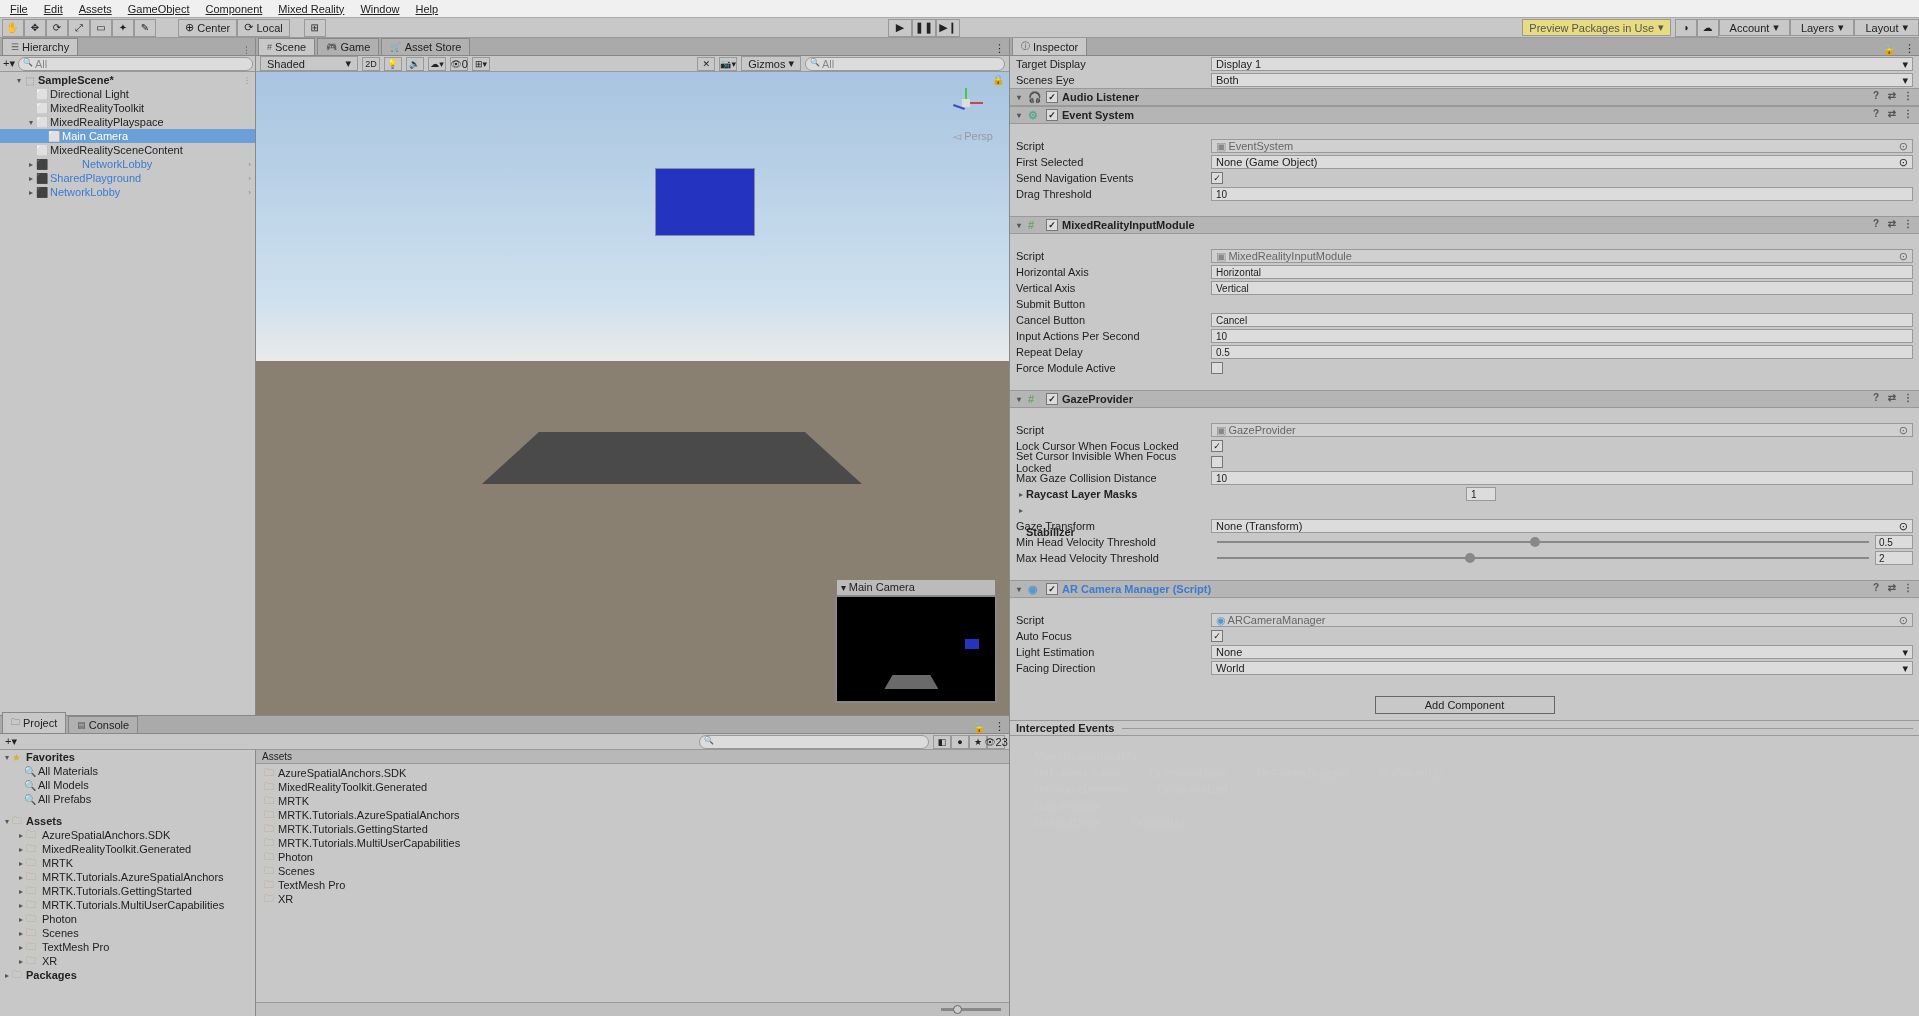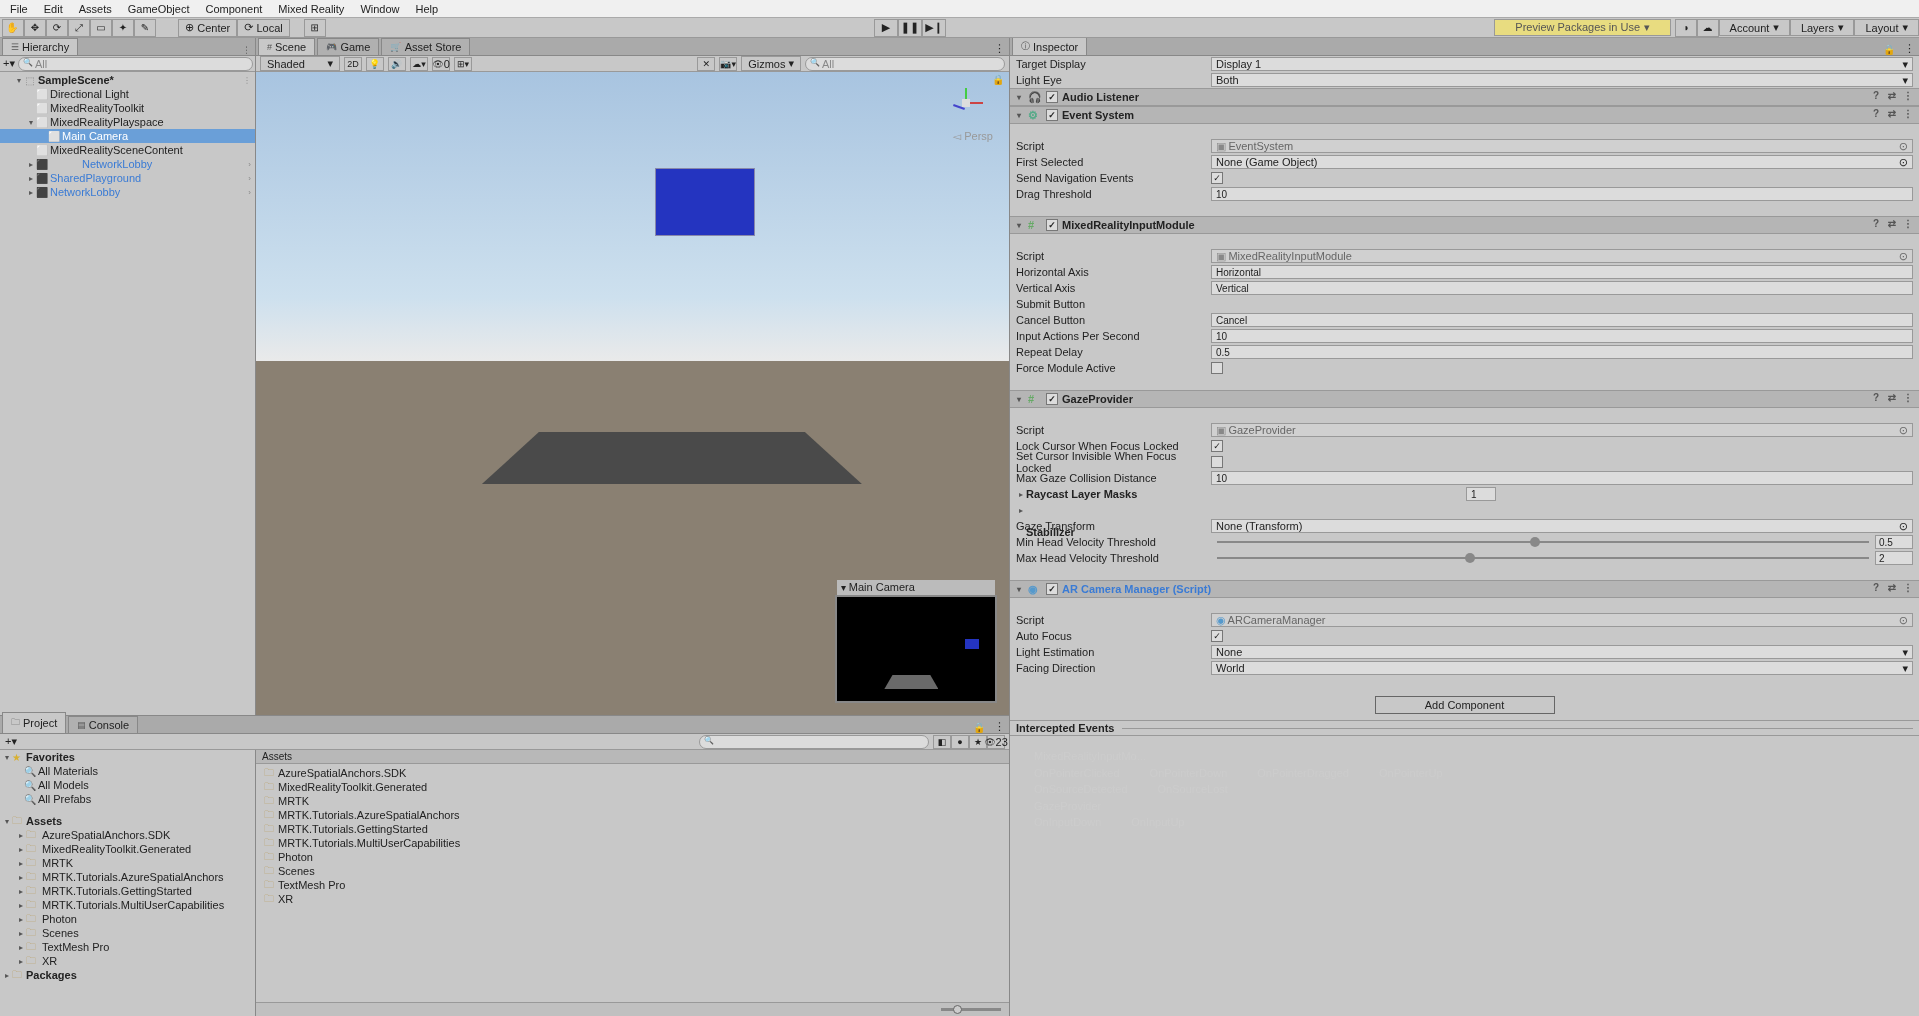--- a/index.html
+++ b/index.html
@@ -1,31 +1,31 @@
 <!DOCTYPE html>
 <html><head>
 <meta charset="utf-8">
 <style>
 * { box-sizing: border-box; margin: 0; padding: 0; font-family: Arial, sans-serif; font-size: 11px; }
 body { background: #c8c8c8; color: #222; overflow: hidden; user-select: none; }
 .app { width: 1919px; height: 1016px; display: flex; flex-direction: column; }
 
 
 .menu-bar { height: 18px; background: #f0f0f0; display: flex; align-items: center; padding: 0 2px; border-bottom: 1px solid #aaa; }
-.menu-item { padding: 0 8px; cursor: default; }
+.menu-item { padding: 0 8px; cursor: default; text-decoration: underline; }
 
 
 .toolbar { height: 20px; background: #c8c8c8; display: flex; align-items: center; border-bottom: 1px solid #999; }
 .tool-group { display: flex; gap: 0; padding: 0 2px; }
 .tool-btn { width: 22px; height: 18px; background: #c8c8c8; border: 1px solid #999; display: flex; align-items: center; justify-content: center; font-size: 10px; cursor: default; }
 .tool-label-btn { height: 18px; padding: 0 6px; background: #c8c8c8; border: 1px solid #999; display: flex; align-items: center; font-size: 10px; }
 .toolbar-spacer { flex: 1; }
 .play-group { display: flex; gap: 0; }
 .play-btn { width: 24px; height: 18px; background: #c8c8c8; border: 1px solid #999; display: flex; align-items: center; justify-content: center; }
-.pkg-badge { background: #e8dc80; color: #555; padding: 1px 20px; border: 1px solid #999; display:flex; align-items:flex-start; gap:4px; }
+.pkg-badge { background: #e8dc80; color: #555; padding: 1px 6px; border: 1px solid #999; display:flex; align-items:center; gap:4px; }
 .right-dropdown { padding: 1px 10px; background: #c8c8c8; border: 1px solid #999; display: flex; align-items: center; gap: 4px; }
 
 
 .main { flex: 1; display: flex; overflow: hidden; }
 .left-col { width: 1010px; display: flex; flex-direction: column; border-right: 1px solid #888; }
 .right-col { flex: 1; display: flex; flex-direction: column; background: #c8c8c8; }
 
 
 .upper-row { flex: 1; display: flex; overflow: hidden; border-bottom: 1px solid #888; }
 .hierarchy-panel { width: 256px; background: #c8c8c8; display: flex; flex-direction: column; border-right: 1px solid #888; }
@@ -272,21 +272,21 @@
                 <span>Game</span>
               </div>
             <div class="tab inactive">
                 <span class="tab-icon">🛒</span>
                 <span>Asset Store</span>
               </div>
             <div style="flex:1"></div>
             <div style="padding:0 4px;">⋮</div>
           </div>
           <div class="scene-toolbar">
-            <div class="scene-drop" style="width:80px;">
+            <div class="scene-drop" style="width:98px;">
                 <span>Shaded</span>
                 <span style="margin-left:auto;">▾</span>
               </div>
             <div class="scene-small-btn">2D</div>
             <div class="scene-small-btn">💡</div>
             <div class="scene-small-btn">🔊</div>
             <div class="scene-small-btn">☁▾</div>
             <div class="scene-small-btn">👁<span>0</span></div>
             <div class="scene-small-btn">⊞▾</div>
             <div class="scene-spacer"></div>
@@ -497,21 +497,21 @@
       </div>
       <div class="inspector">
         <div class="insp-row">
             <div class="insp-label">Target Display</div>
             <div class="insp-drop">
               <span>Display 1</span>
               <span>▾</span>
             </div>
           </div>
         <div class="insp-row">
-            <div class="insp-label">Light Eye</div>
+            <div class="insp-label">Scenes Eye</div>
             <div class="insp-drop">
               <span>Both</span>
               <span>▾</span>
             </div>
           </div>
 
         <div class="comp-header">
           <span class="fold">▾</span>
             <span class="cicon" style="color:#d88;">🎧</span>
           <span class="chk">✓</span>

